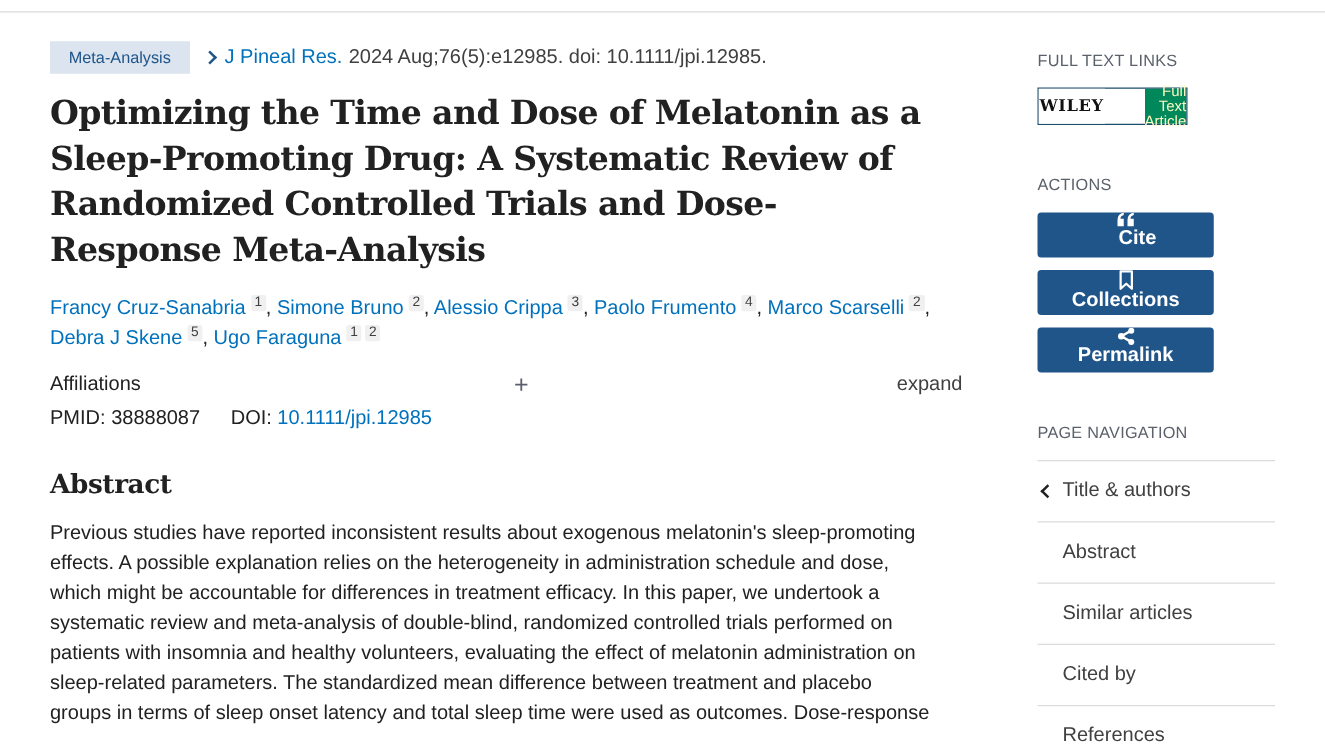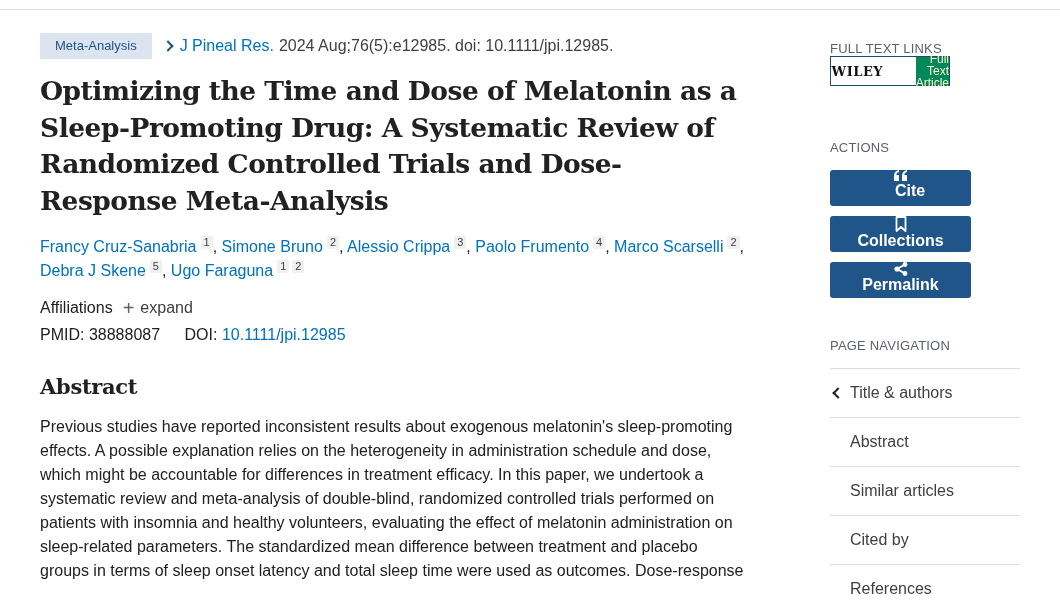--- a/index.html
+++ b/index.html
@@ -17,36 +17,36 @@
     .journal { color: #0071bc; }
     .cite-rest { color: #404040; margin-left: 5px; }
 
     .title { margin-top: 14px; font-family: "DejaVu Serif", "Liberation Serif", serif; font-weight: bold; font-size: 26.5px; line-height: 36.5px; color: #212121; letter-spacing: -0.5px; width: 710px; }
 
     .authors { margin-top: 16px; font-size: 16px; line-height: 24px; color: #212121; width: 730px; }
     .author a { color: #0071bc; text-decoration: none; }
     .sup { display: inline-block; background: #f0f0f0; color: #404040; font-size: 11px; line-height: 13px; padding: 0 3px; border-radius: 2px; vertical-align: 6px; margin-left: 4px; }
     .sup + .sup { margin-left: 3px; }
 
-    .affil { margin-top: 14px; font-size: 16px; line-height: 22px; display: flex; align-items: center; color: #212121; }
+    .affil { margin-top: 14px; font-size: 16px; line-height: 22px; display: flex; align-items: center; color: #212121; justify-content: space-between; }
     .plus { display: inline-block; font-size: 20px; color: #5b616b; margin: 0 6px 0 10px; line-height: 20px; }
     .expand { color: #404040; }
 
     .ids { margin-top: 5px; font-size: 16px; line-height: 22px; color: #212121; }
     .ids .doi-label { margin-left: 20px; }
     .ids a { color: #0071bc; text-decoration: none; }
 
     .abs-title { margin-top: 27px; font-family: "DejaVu Serif", "Liberation Serif", serif; font-weight: bold; font-size: 21px; line-height: 28px; color: #212121; letter-spacing: -0.3px; }
     .abs-text { margin-top: 14px; font-size: 16px; line-height: 24px; color: #212121; width: 730px; }
     .abs-line { display: block; white-space: nowrap; }
 
     
     .side { position: absolute; left: 830px; top: 0; width: 190px; }
     .side-heading { position: absolute; left: 0; font-size: 13px; color: #5b616b; letter-spacing: 0.2px; white-space: nowrap; }
-    .wiley { position: absolute; left: 0; top: 56px; width: 120px; height: 30px; display: flex; border: 1px solid #1b4e6b; }
+    .wiley { position: absolute; left: 0; top: 70px; width: 120px; height: 30px; display: flex; border: 1px solid #1b4e6b; }
     .wiley-left { width: 60px; background: #fff; color: #111; font-family: "DejaVu Serif", "Liberation Serif", serif; font-weight: bold; font-size: 13px; display: flex; align-items: center; justify-content: center; letter-spacing: 0.5px; }
     .wiley-right { flex: 1; background: #00875a; color: #fef9c3; font-size: 12px; line-height: 12px; text-align: right; display: flex; flex-direction: column; justify-content: center; margin-left: 32px; }
 
     .action-btn { position: absolute; left: 0; width: 141px; height: 36px; background: #20558a; border-radius: 3px; color: #fff; font-weight: bold; font-size: 16px; display: flex; align-items: center; flex-direction: column; }
     .action-btn .ic { width: 36px; display: flex; justify-content: center; align-items: center; }
     .btn-cite .label { margin-left: 19px; }
 
     .nav-list { position: absolute; left: 0; top: 368px; width: 190px; border-top: 1px solid #dcdcdc; }
     .nav-item { height: 49px; border-bottom: 1px solid #dcdcdc; display: flex; align-items: center; font-size: 16px; color: #404040; padding-left: 20px; position: relative; }
     .nav-item .back { position: absolute; left: 4px; top: 20px; width: 8px; height: 8px; border-left: 2px solid #212121; border-bottom: 2px solid #212121; transform: rotate(45deg); }

